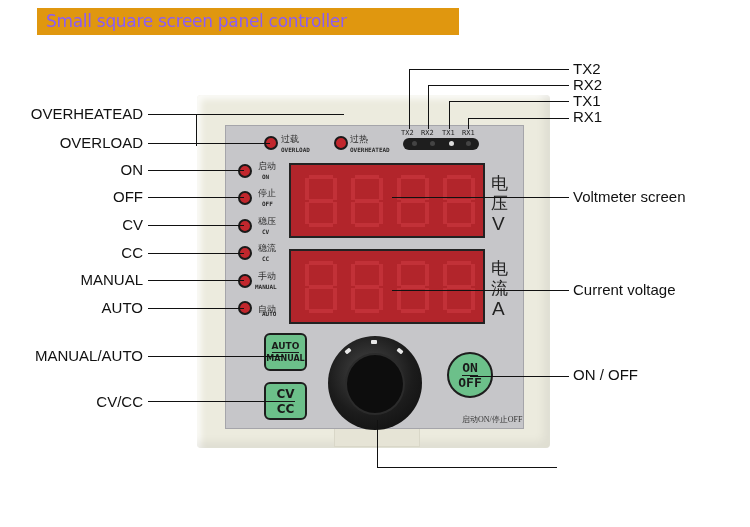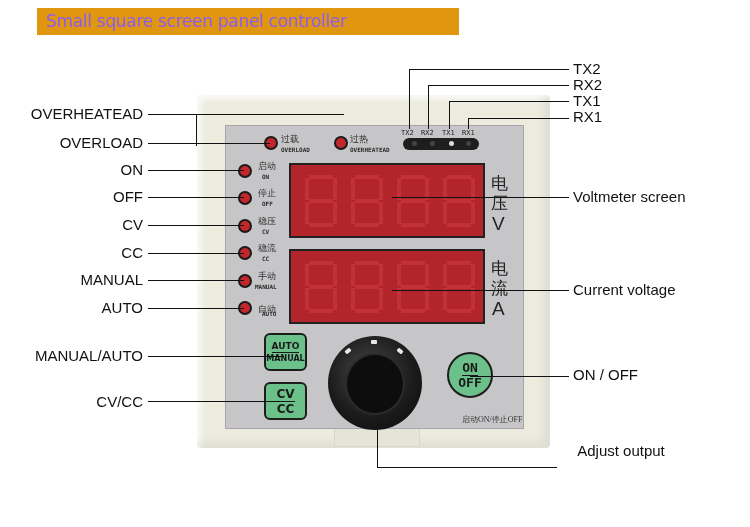--- a/index.html
+++ b/index.html
@@ -241,14 +241,13 @@
 <div class="abs callout r" style="right:607px;top:393px;">CV/CC</div>
 
 <div class="abs callout" style="left:573px;top:60px;">TX2</div>
 <div class="abs callout" style="left:573px;top:76px;">RX2</div>
 <div class="abs callout" style="left:573px;top:92px;">TX1</div>
 <div class="abs callout" style="left:573px;top:108px;">RX1</div>
 <div class="abs callout" style="left:573px;top:188px;">Voltmeter screen</div>
 <div class="abs callout" style="left:573px;top:281px;">Current voltage</div>
 <div class="abs callout" style="left:573px;top:366px;">ON / OFF</div>
 <div class="abs callout" style="left:561px;top:440px;width:120px;text-align:center;line-height:21px;">
-  <div>Adjust output</div>
 </div>
 
 </body></html>

